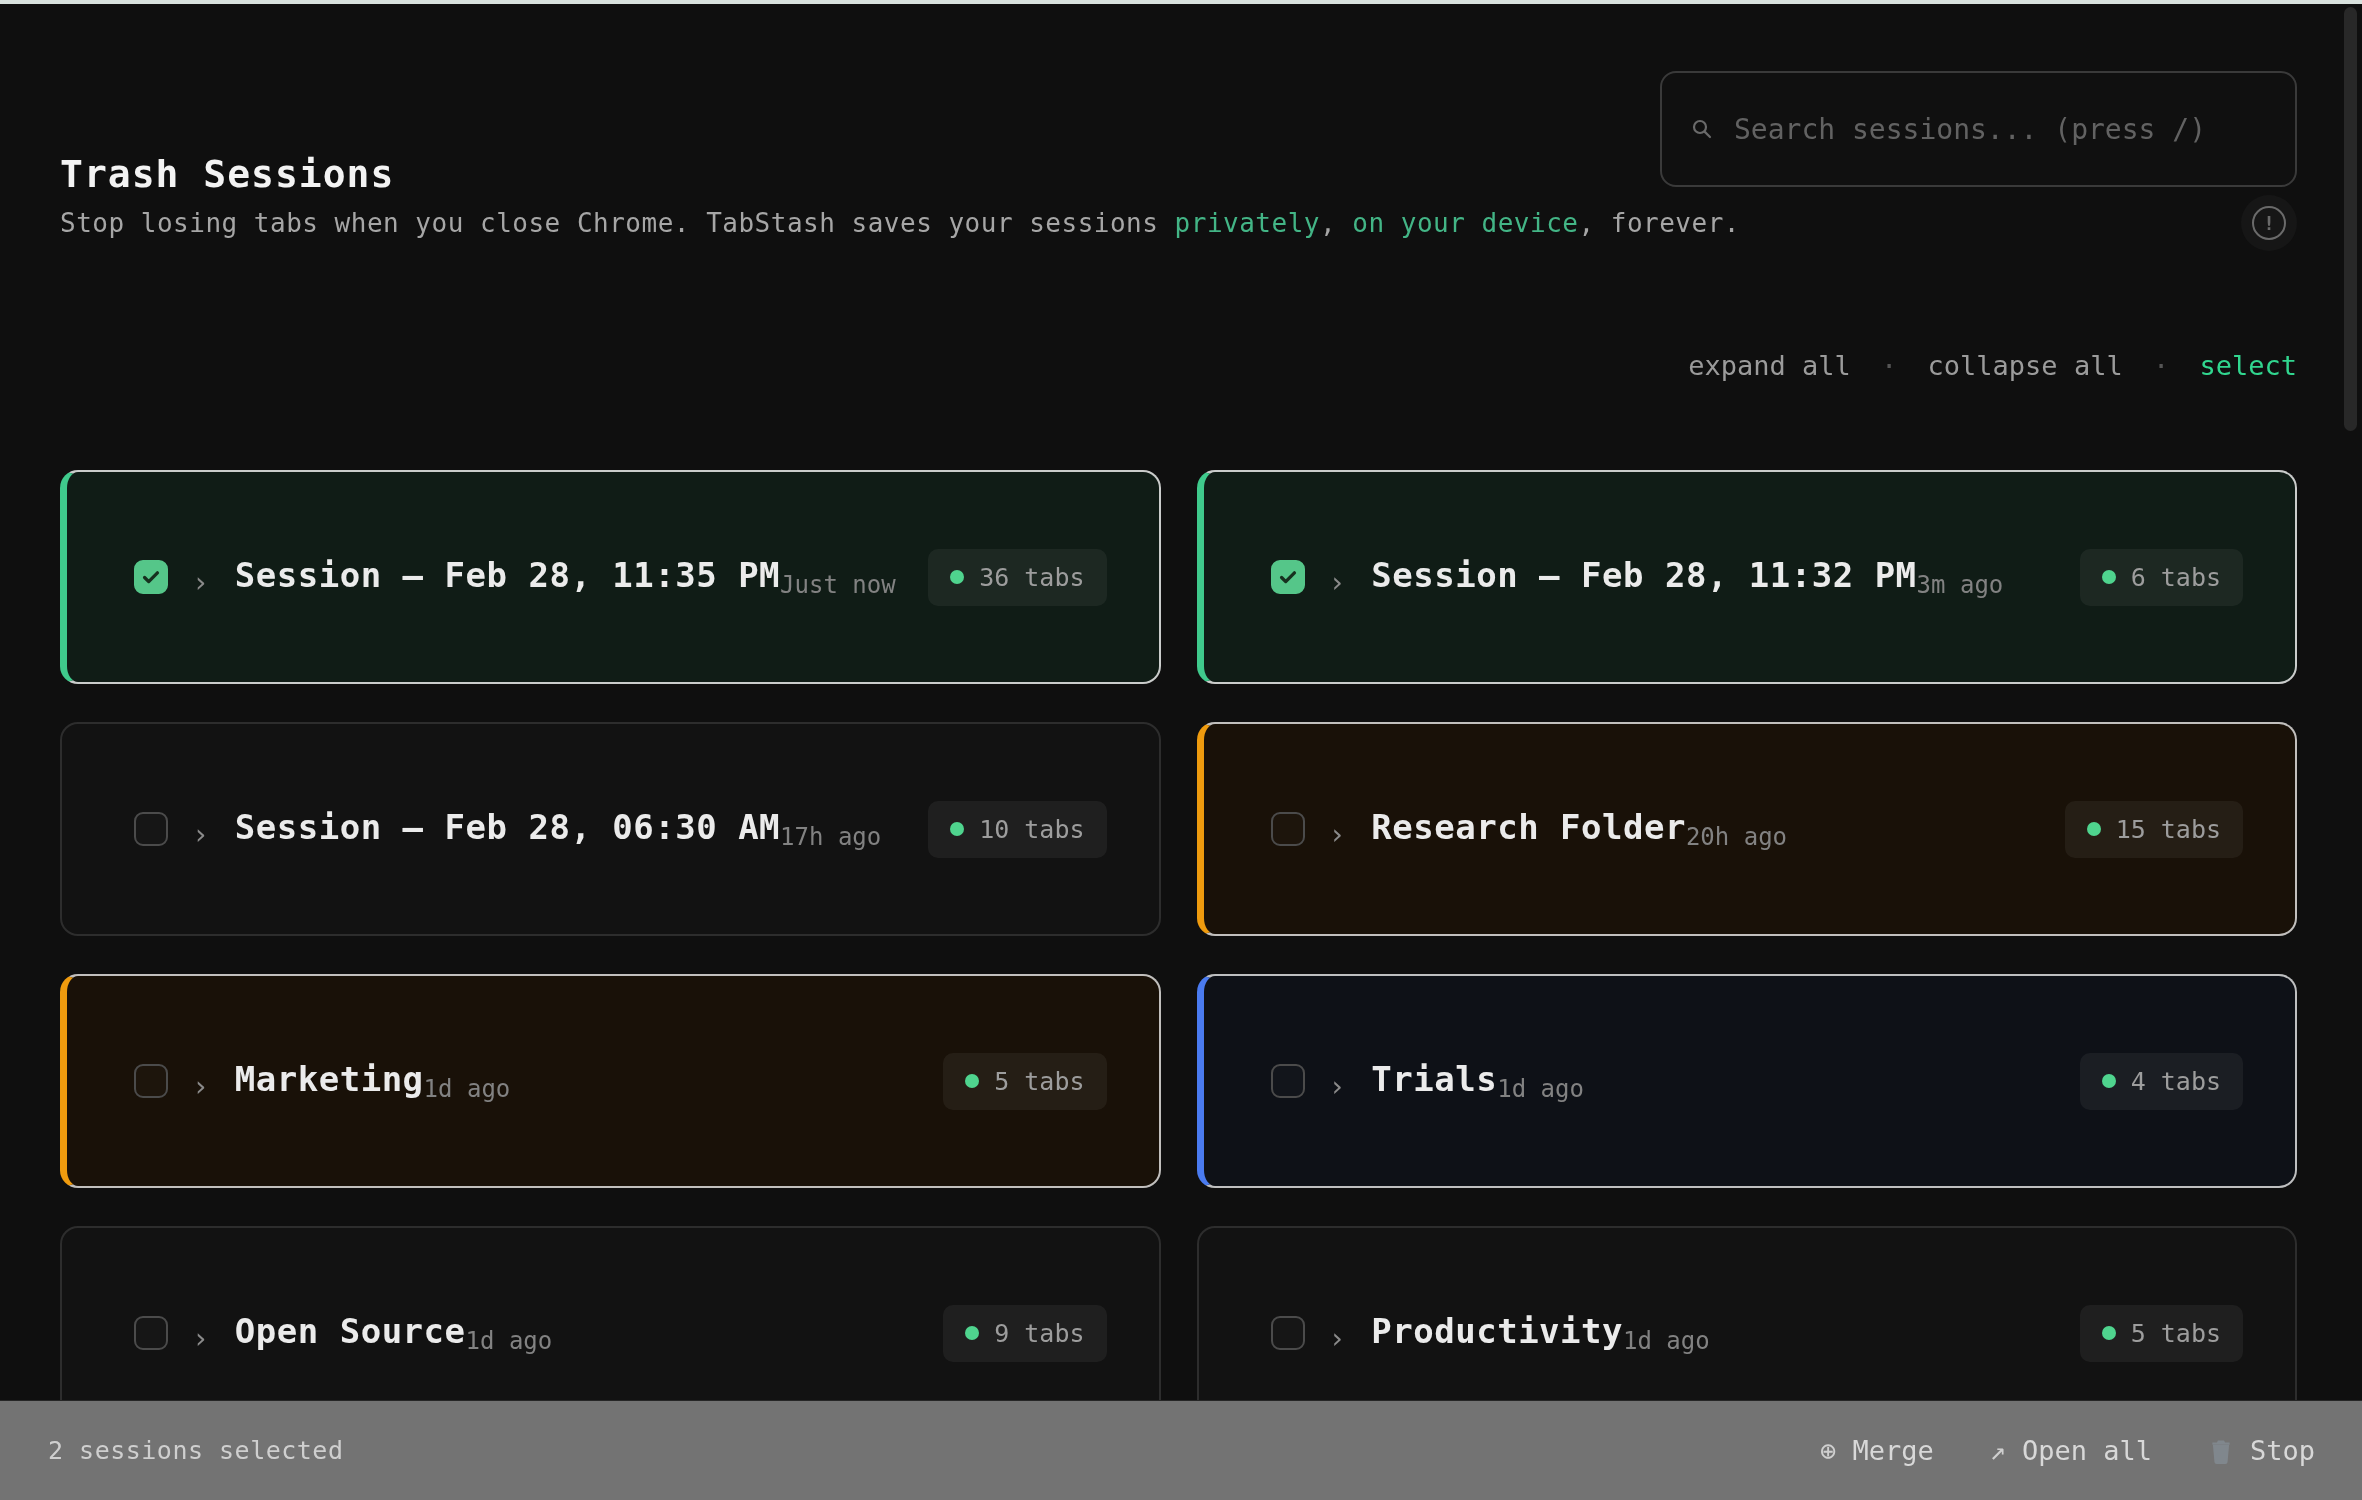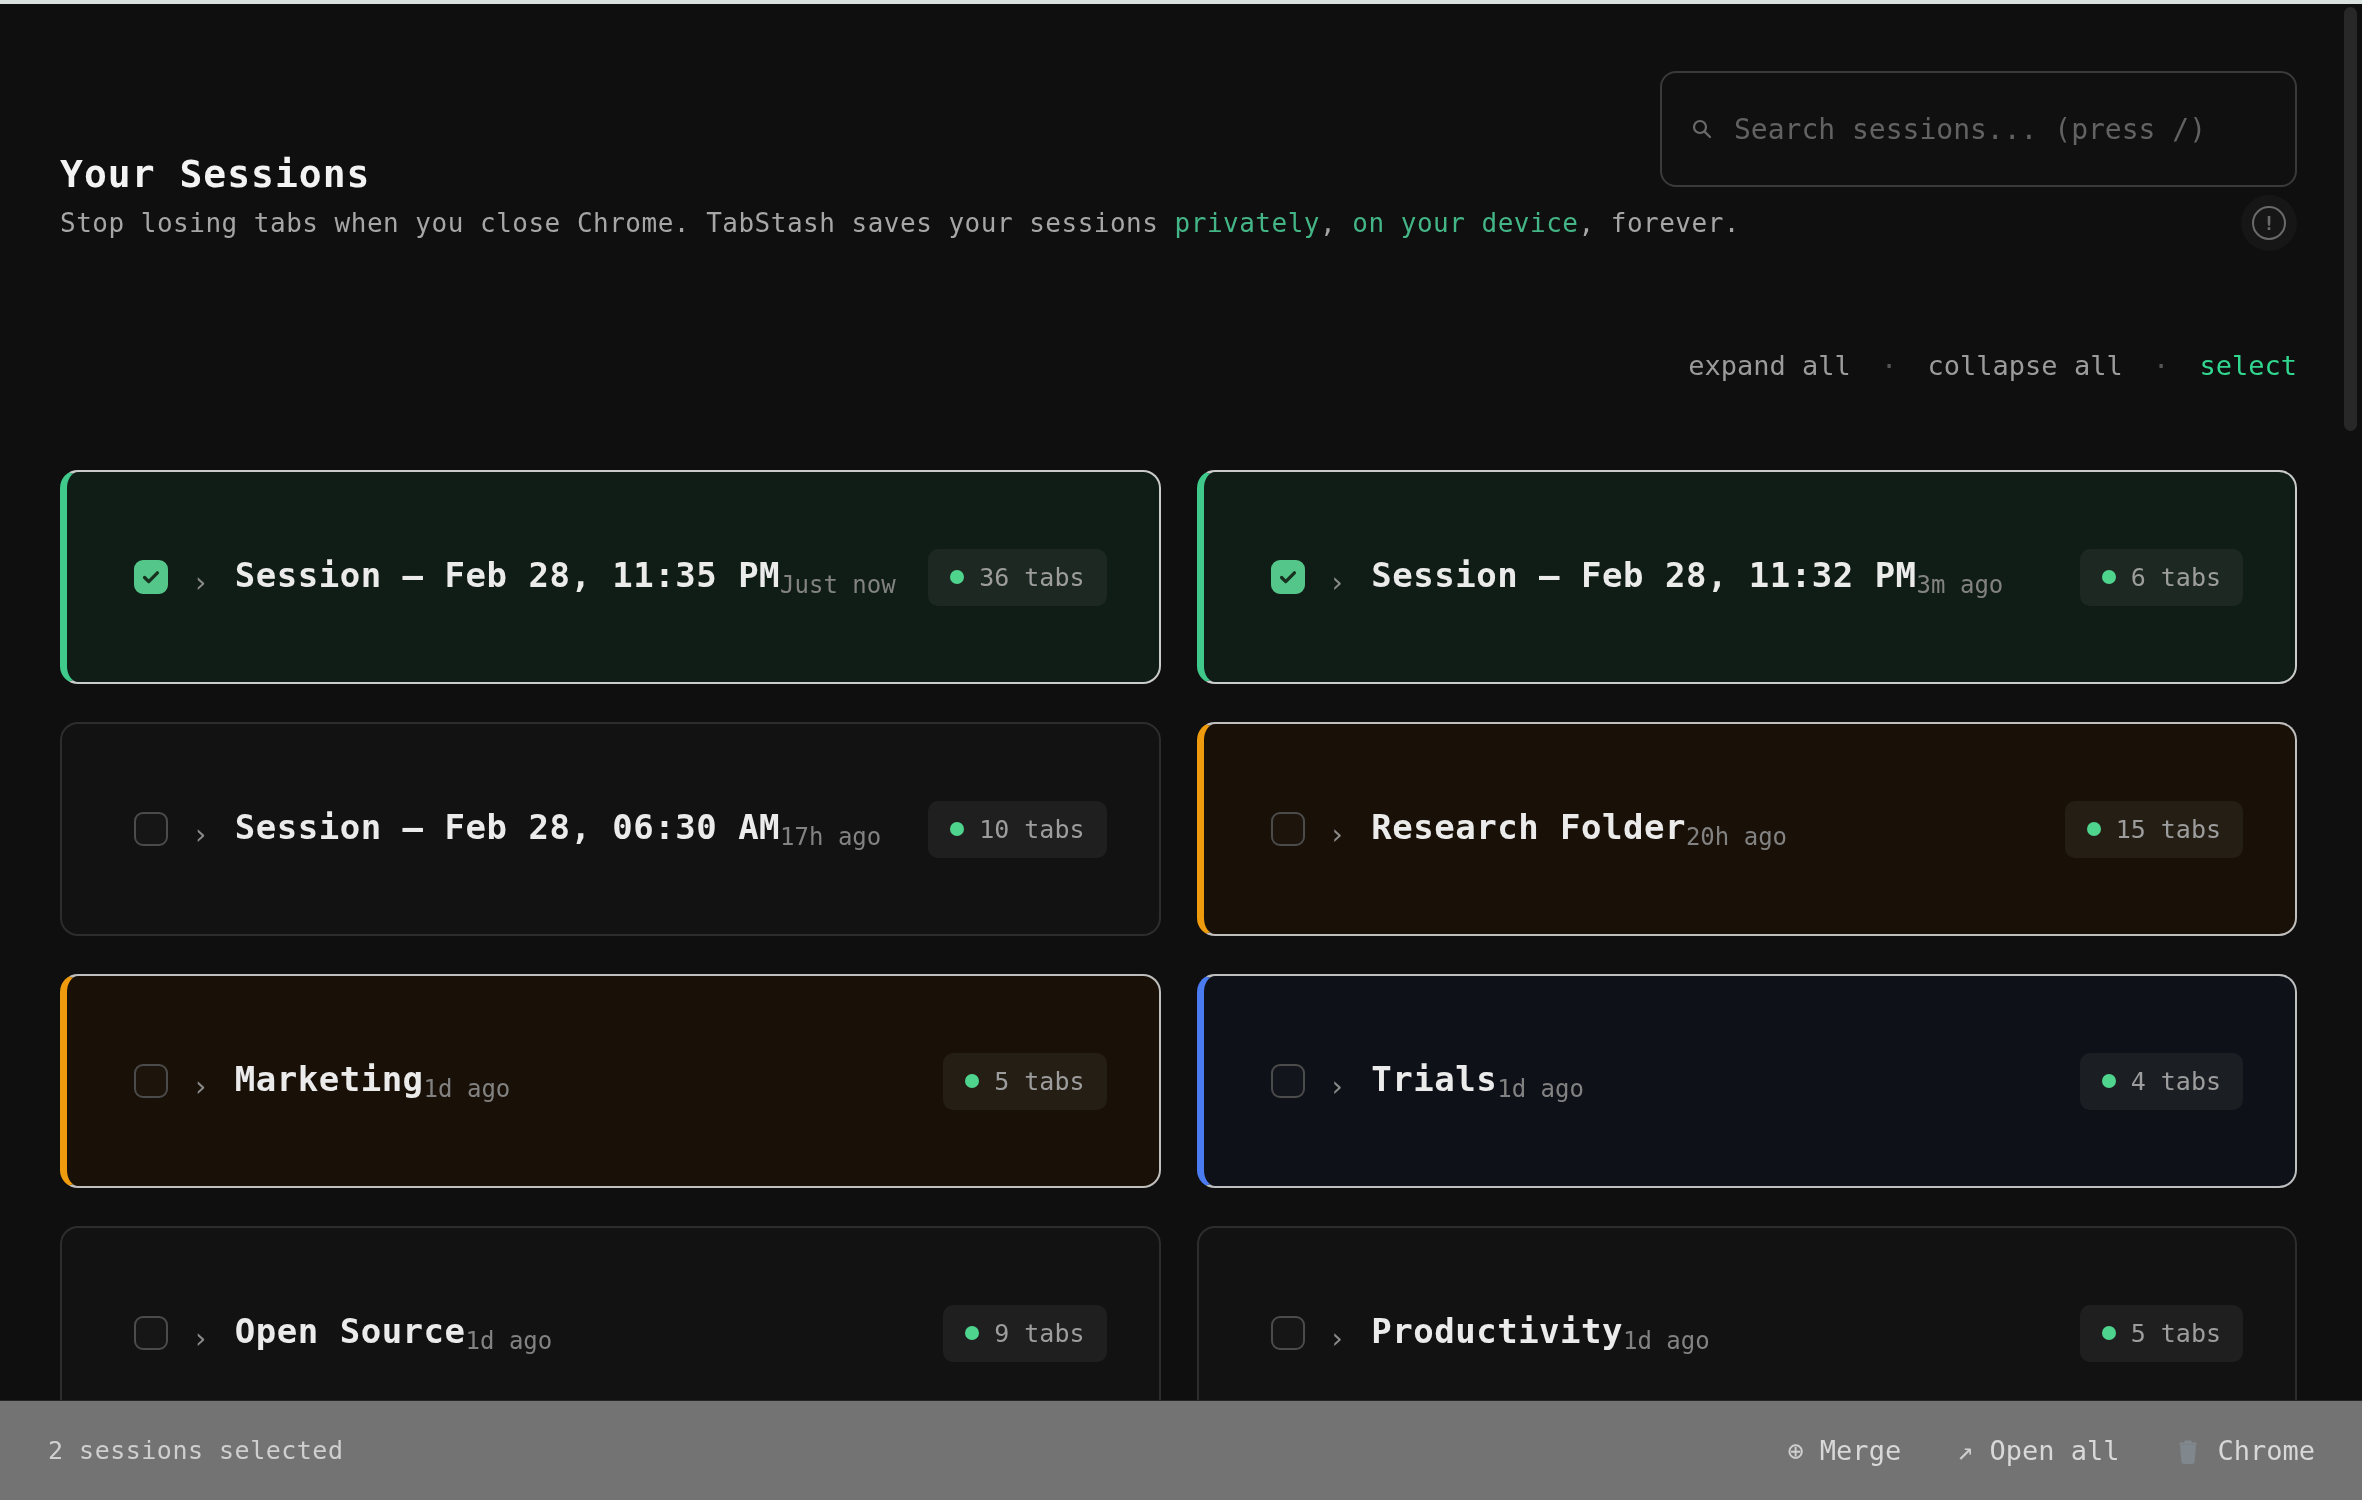--- a/index.html
+++ b/index.html
@@ -141,21 +141,21 @@
   }
 </style>
 </head>
 <body>
 
 <div class="top-accent"></div>
 
 <div class="content">
 
   <div class="header">
-    <h1 class="page-title">Your Sessions</h1>
+    <h1 class="page-title">Trash Sessions</h1>
     <div class="search-box">
       <span style="display:flex;">
         <svg width="24" height="24" viewBox="0 0 24 24" fill="none" stroke="#6a6a6a" stroke-width="2.2" stroke-linecap="round">
           <circle cx="10" cy="10" r="6"></circle>
           <line x1="14.6" y1="14.6" x2="20" y2="20"></line>
         </svg>
       </span>
       <input type="text" value="" placeholder="Search sessions... (press /)" style="">
     </div>
   </div>
@@ -306,18 +306,18 @@
     <div class="action">
       <span class="glyph">↗</span>
       <span>Open all</span>
     </div>
     <div class="action">
       <span style="display:flex;">
         <svg width="26" height="28" viewBox="0 0 24 26">
           <path fill="#80878d" d="M4.5 7.5h15l-1.4 15.6a2 2 0 0 1-2 1.9H7.9a2 2 0 0 1-2-1.9L4.5 7.5zm4.7-4.3h5.6l1 2h4.2v2H4v-2h4.2l1-2z"></path>
         </svg>
       </span>
-      <span>Chrome</span>
+      <span>Stop</span>
     </div>
   </div>
 </div>
 
 <div class="scrollbar-thumb"></div>
 
 </body></html>

